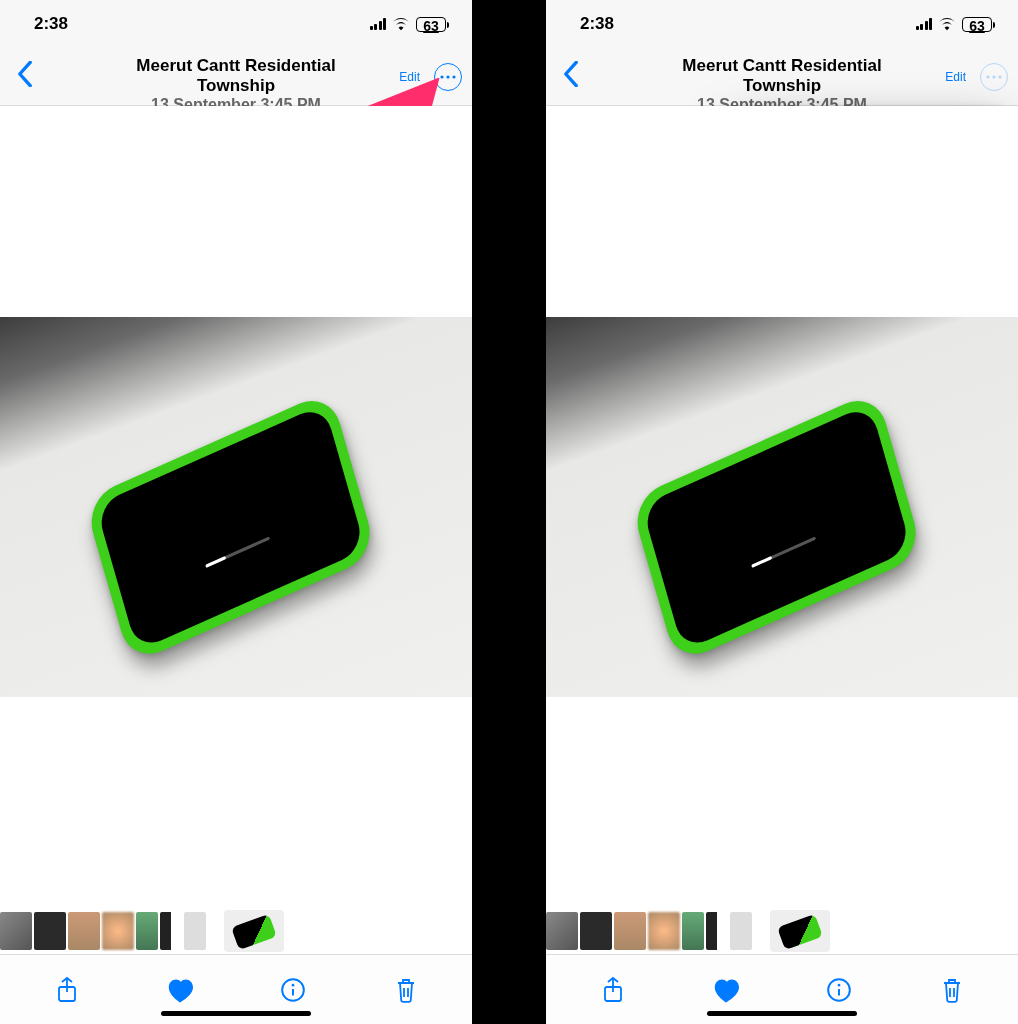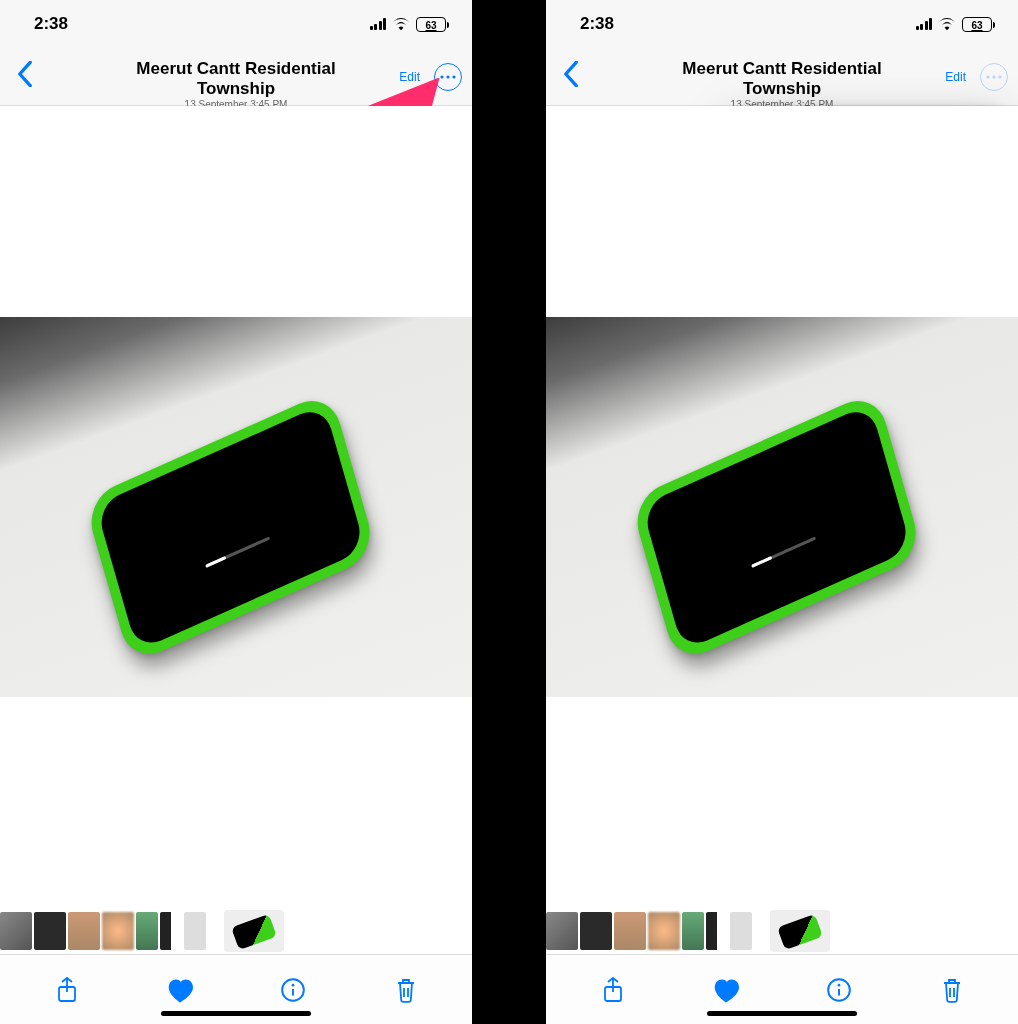--- a/index.html
+++ b/index.html
@@ -31,22 +31,22 @@
     font-weight: 600;
     font-size: 17px;
     color: #000;
   }
   .status-right { display: flex; align-items: center; gap: 6px; }
   .battery {
     width: 30px; height: 15px;
     border: 1.5px solid #000;
     border-radius: 4px;
     position: relative;
-    display: flex; align-items: flex-end; justify-content: center;
-    font-size: 10px; font-weight: 700; text-decoration: underline;
+    display: flex; align-items: flex-start; justify-content: center;
+    font-size: 14px; font-weight: 700; text-decoration: underline;
   }
   .battery::after {
     content: ""; position: absolute; right: -4px; top: 4px;
     width: 2.5px; height: 6px; background: #000; border-radius: 0 2px 2px 0;
   }
   
   .nav-bar {
     height: 58px;
     background: #f7f7f7;
     border-bottom: 0.5px solid #dcdcdc;
@@ -55,21 +55,21 @@
     position: relative;
     padding: 0 10px;
   }
   .back-chevron { color: #007aff; font-size: 30px; font-weight: 300; width: 30px; text-align: center; }
   .nav-title {
     position: absolute;
     left: 50%; transform: translateX(-50%);
     text-align: center;
   }
   .nav-title .loc { font-size: 17px; font-weight: 600; color: #000; margin-top: 16px; }
-  .nav-title .date { font-size: 10px; color: #666; margin-top: 0; }
+  .nav-title .date { font-size: 16px; color: #666; margin-top: 0; font-weight: bold; }
   .nav-actions {
     margin-left: auto; display: flex; align-items: center; gap: 14px;
     color: #007aff;
   }
   .edit-link { font-size: 12px; color: #007aff; }
   .more-btn {
     width: 28px; height: 28px;
     border: 1.8px solid #007aff;
     border-radius: 50%;
     display: flex; align-items: center; justify-content: center;

